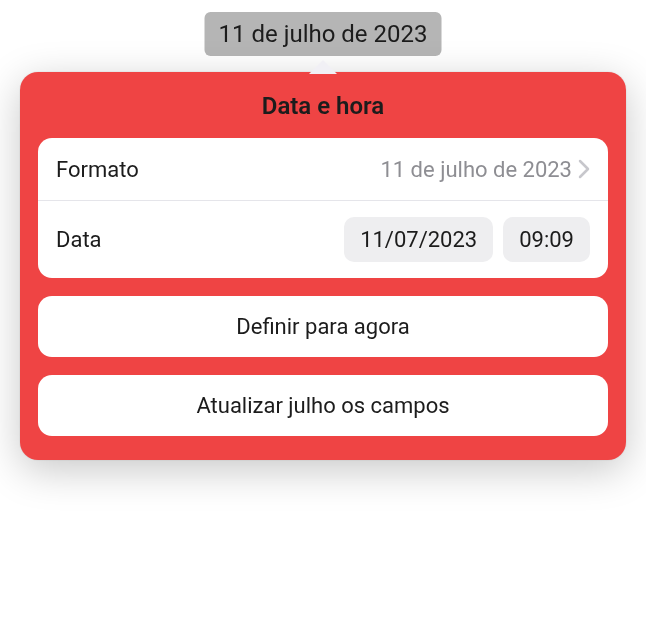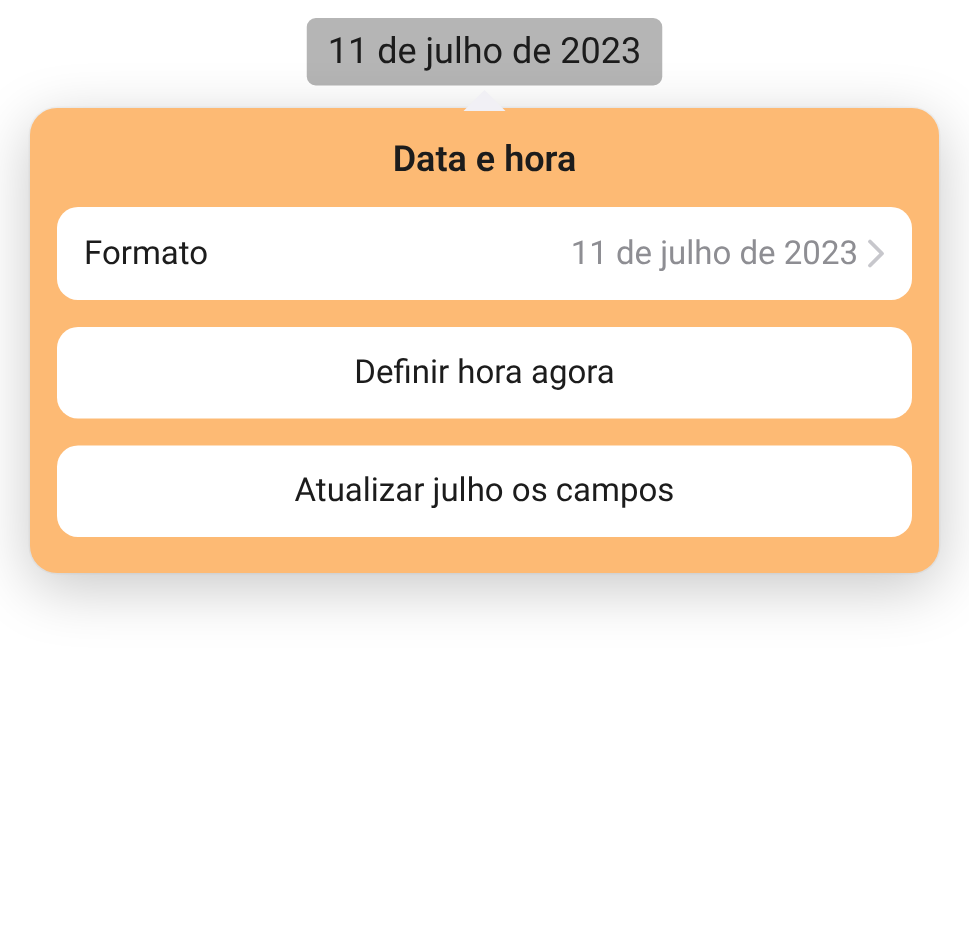--- a/index.html
+++ b/index.html
@@ -44,21 +44,21 @@
       height: 0;
       border-left: 14px solid transparent;
       border-right: 14px solid transparent;
       border-bottom: 14px solid #f1f0f5;
       margin: 0 auto;
       position: relative;
       z-index: 2;
     }
     .popover {
       width: 100%;
-      background: #fdba74;
+      background: #ef4444;
       border-radius: 18px;
       padding: 20px 18px 24px 18px;
       box-shadow: 0 10px 40px rgba(0,0,0,0.22), 0 0 0 1px rgba(0,0,0,0.03);
       margin-top: -2px;
     }
     .popover-title {
       text-align: center;
       font-size: 24px;
       font-weight: 600;
       color: #1c1c1c;
@@ -145,23 +145,34 @@
         <span class="row-label">Formato</span>
         <div class="format-right">
           <span class="format-value">11 de julho de 2023</span>
           <span class="chevron">
             <svg viewBox="0 0 12 20" fill="none" stroke="currentColor" stroke-width="2.5" stroke-linecap="round" stroke-linejoin="round">
               <polyline points="2,2 10,10 2,18"></polyline>
             </svg>
           </span>
         </div>
       </div>
+      <div class="row">
+        <span class="row-label">Data</span>
+        <div class="data-right">
+          <div class="chip">
+            <span>11/07/2023</span>
+          </div>
+          <div class="chip">
+            <span>09:09</span>
+          </div>
+        </div>
+      </div>
     </div>
 
     <div class="button-row">
-      <span>Definir hora agora</span>
+      <span>Definir para agora</span>
     </div>
 
     <div class="button-row">
       <span>Atualizar julho os campos</span>
     </div>
   </div>
 </div>
 
 </body></html>

